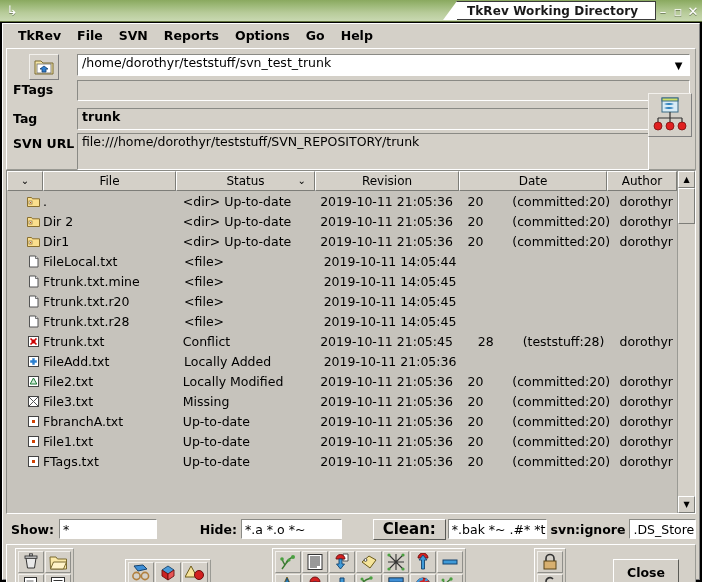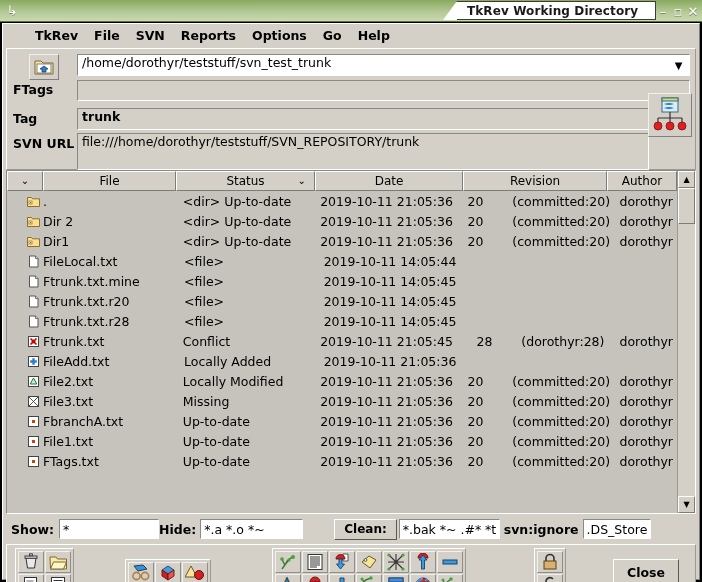--- a/index.html
+++ b/index.html
@@ -122,21 +122,21 @@
 
   
   #menubar {
     position: absolute;
     left: 0; top: 0;
     width: 696px;
     height: 23px;
     background: #d4d0c8;
     display: flex;
     align-items: center;
-    padding-left: 24px;
+    padding-left: 7px;
     box-sizing: border-box;
   }
   .menu-item {
     font-family: "DejaVu Sans", sans-serif;
     font-weight: bold;
     font-size: 12.5px;
     color: #000;
     padding: 2px 8px 2px 8px;
     cursor: default;
     white-space: nowrap;
@@ -390,21 +390,21 @@
     border-right-color: #5a5a55;
     border-bottom-color: #5a5a55;
     box-sizing: border-box;
     height: 21px;
     display: flex;
     align-items: center;
     justify-content: center;
     padding: 0 9px;
     font-family: "DejaVu Sans", sans-serif;
     font-weight: bold;
-    font-size: 12px;
+    font-size: 15px;
     cursor: default;
     white-space: nowrap;
   }
 
   
   #toolbar {
     position: absolute;
     left: 3px;
     top: 520px;
     width: 690px;
@@ -551,25 +551,25 @@
         <div class="col-head narrow" style="width:36px;">
           <span class="sortarrow">⌄</span>
         </div>
         <div class="col-head" style="width:133px;">
           <span>File</span>
         </div>
         <div class="col-head" style="width:139px;">
           <span>Status</span>
           <span class="sortarrow">⌄</span>
         </div>
+        <div class="col-head" style="width:144px;">
+          <span>Revision</span>
+        </div>
         <div class="col-head" style="width:148px;">
           <span>Date</span>
-        </div>
-        <div class="col-head" style="width:144px;">
-          <span>Revision</span>
         </div>
         <div class="col-head" style="width:70px;">
           <span>Author</span>
         </div>
       </div>
 
       <div id="rows">
           <div class="row">
             <div class="c-file">
               <span class="fileicon">
@@ -707,21 +707,21 @@
                   <path d="M3.5 3.5 l6 6 M9.5 3.5 l-6 6" stroke="#cc0000" stroke-width="1.6"></path>
                   <circle cx="6.5" cy="6.5" r="2" fill="#cc0000"></circle>
                 </svg>
               </span>
               <span>Ftrunk.txt</span>
             </div>
             <div class="c-status">Conflict</div>
             <div class="c-date">2019-10-11 21:05:45</div>
             <div class="c-rev">
               <span class="c-revnum">28</span>
-              <span class="c-revtxt">(dorothyr:28)</span>
+              <span class="c-revtxt">(teststuff:28)</span>
             </div>
             <div class="c-author">dorothyr</div>
           </div>
           <div class="row">
             <div class="c-file">
               <span class="fileicon">
                 <svg width="13" height="13" viewBox="0 0 13 13">
                   <rect x="1.5" y="1.5" width="10" height="10" fill="#ffffff" stroke="#444" stroke-width="1"></rect>
                   <path d="M6.5 3.2 v6.6 M3.2 6.5 h6.6" stroke="#2a7fd0" stroke-width="2.4"></path>
                 </svg>
@@ -831,21 +831,21 @@
       <div id="vscroll">
         <div class="sb-btn" id="sb-up">▲</div>
         <div id="sb-thumb"></div>
         <div class="sb-btn" id="sb-down">▼</div>
       </div>
     </div>
 
     <div id="filterbar">
       <span class="flabel" style="margin-left:5px;">Show:</span>
       <span class="fentry" style="width:100px; margin-left:5px;">*</span>
-      <span class="flabel" style="">Hide:</span>
+      <span class="flabel" style="margin-left:43px;">Hide:</span>
       <span class="fentry" style="width:103px; margin-left:4px;text-align:right;">*.a *.o *~</span>
       <span class="fbtn" style="margin-left:31px;">Clean:</span>
       <span class="fentry" style="width:101px; margin-left:2px;">*.bak *~ .#* *t</span>
       <span class="flabel" style="margin-left:4px;">svn:ignore</span>
       <span class="fentry" style="width:68px; margin-left:4px;">.DS_Store</span>
     </div>
 
     <div id="toolbar">
 
       <div class="tgroup" id="tgroup1" style="left:8px;">

